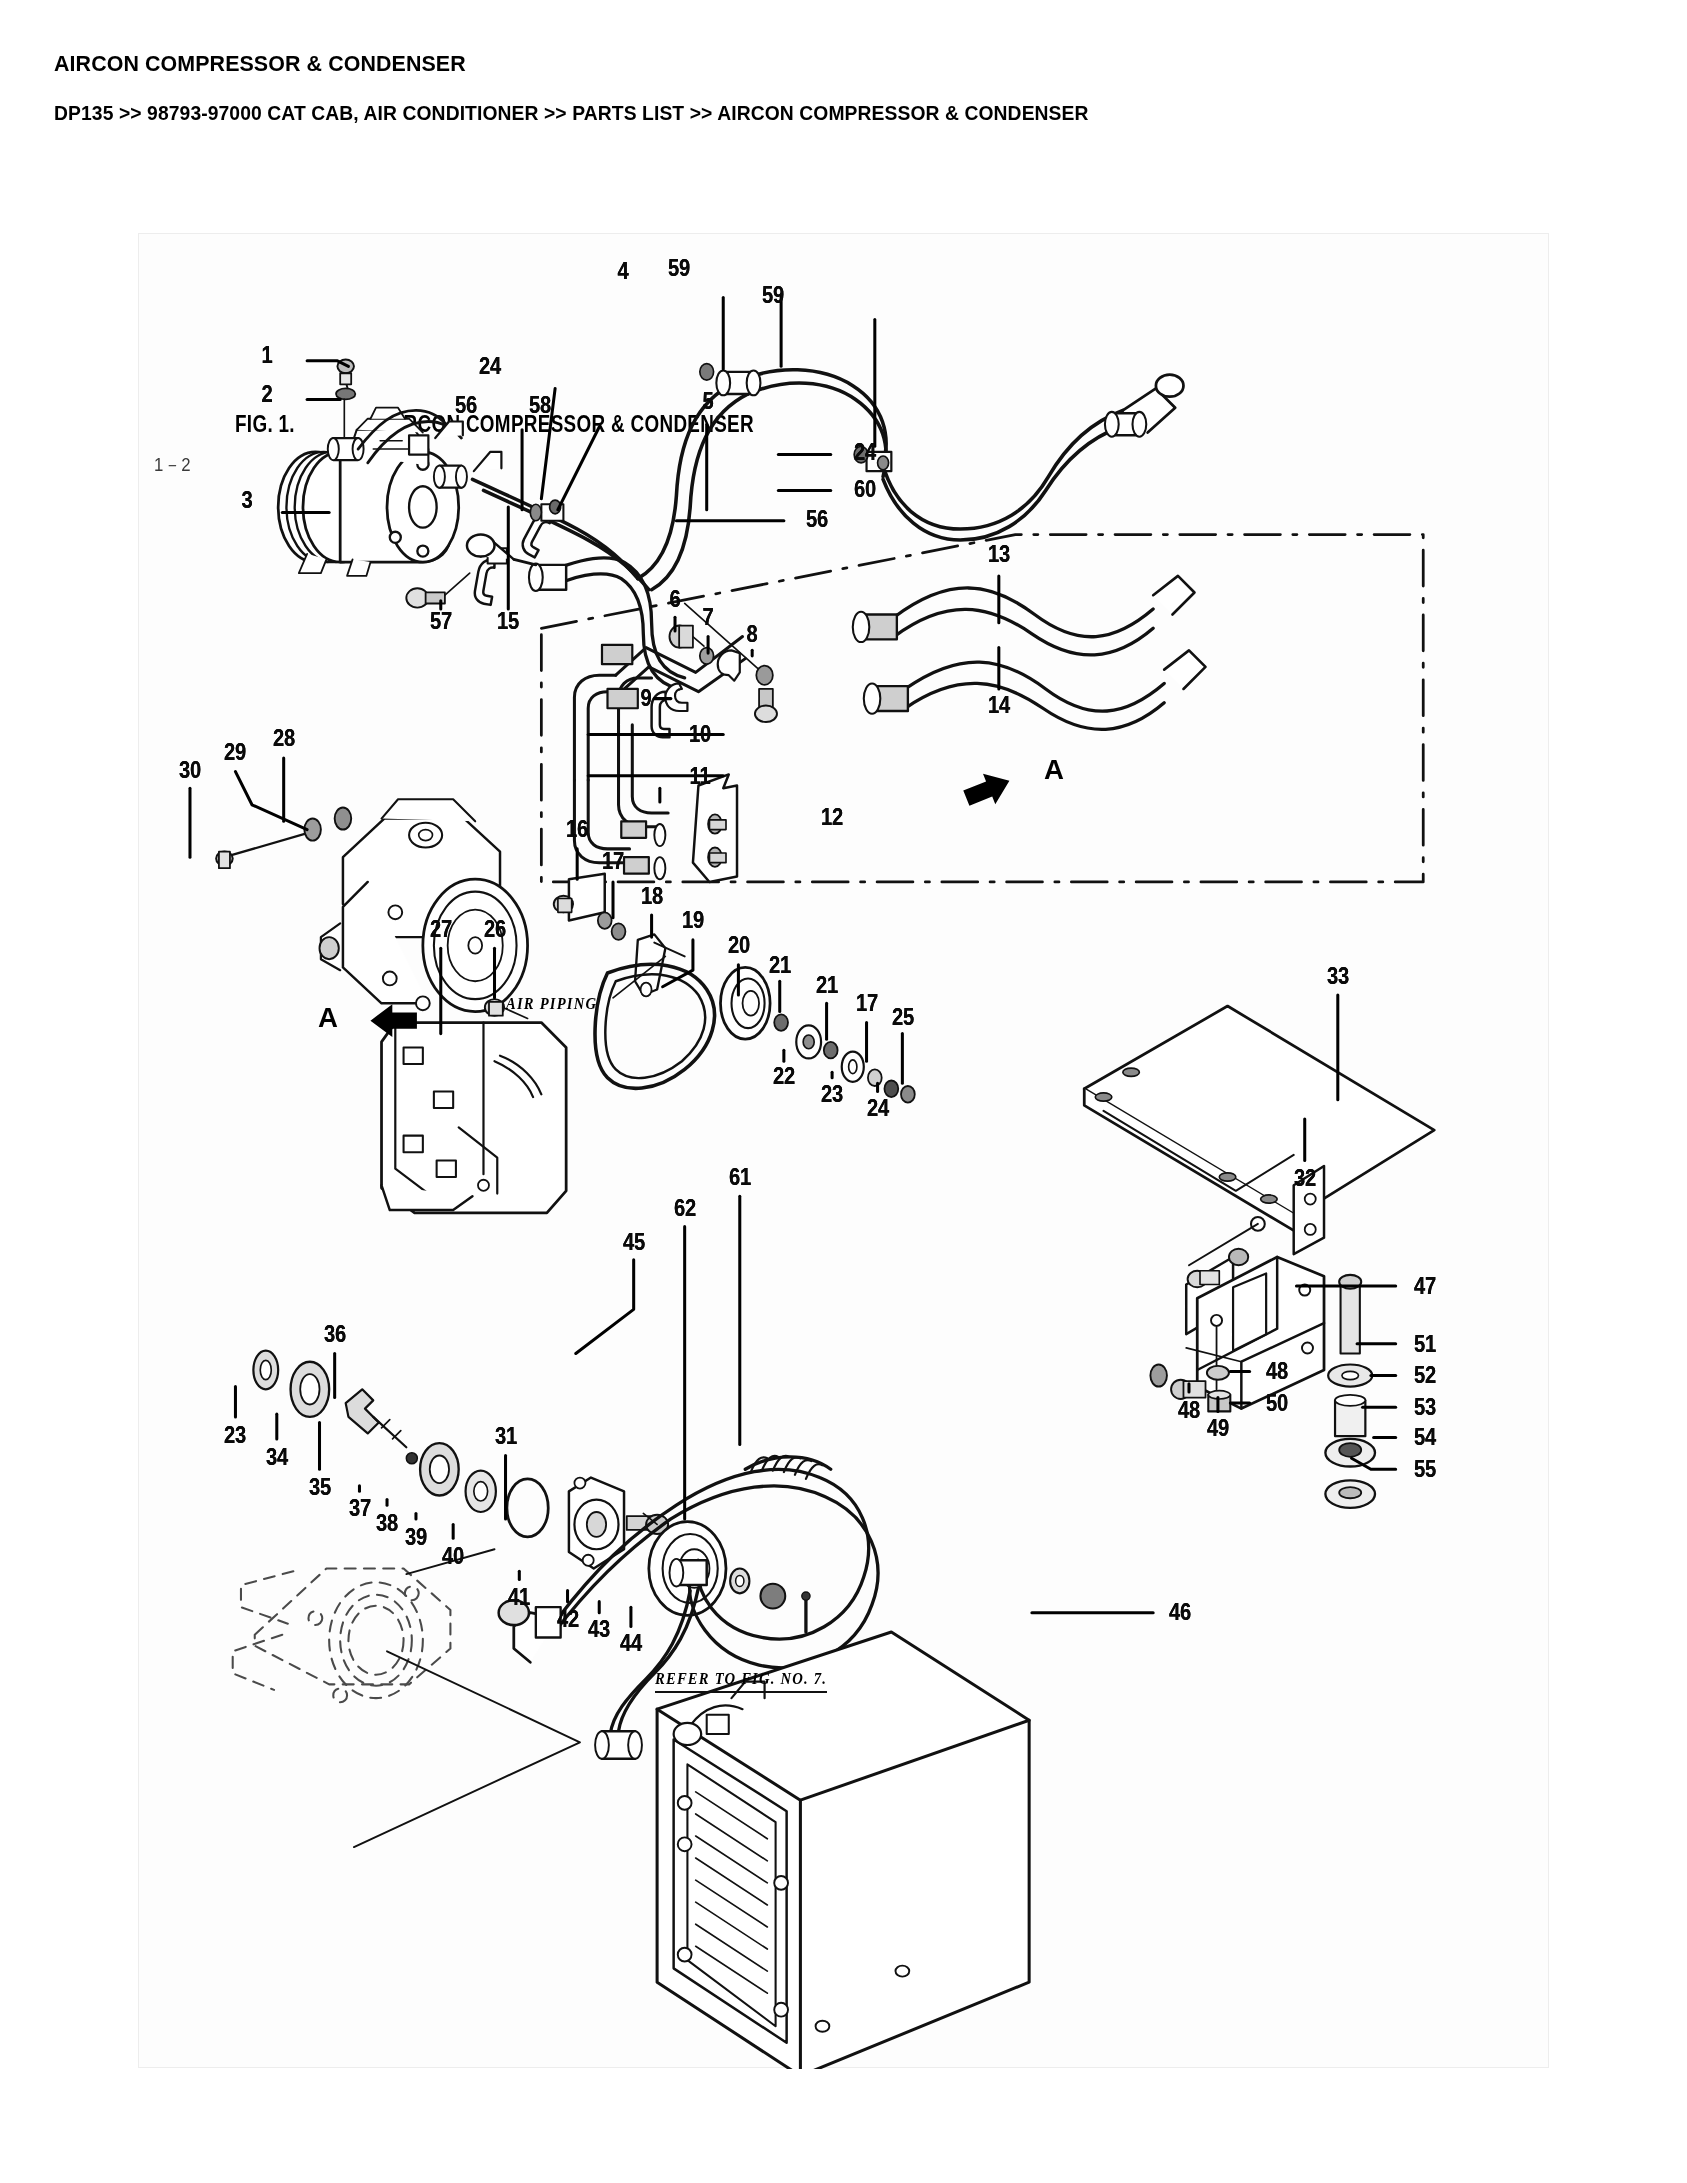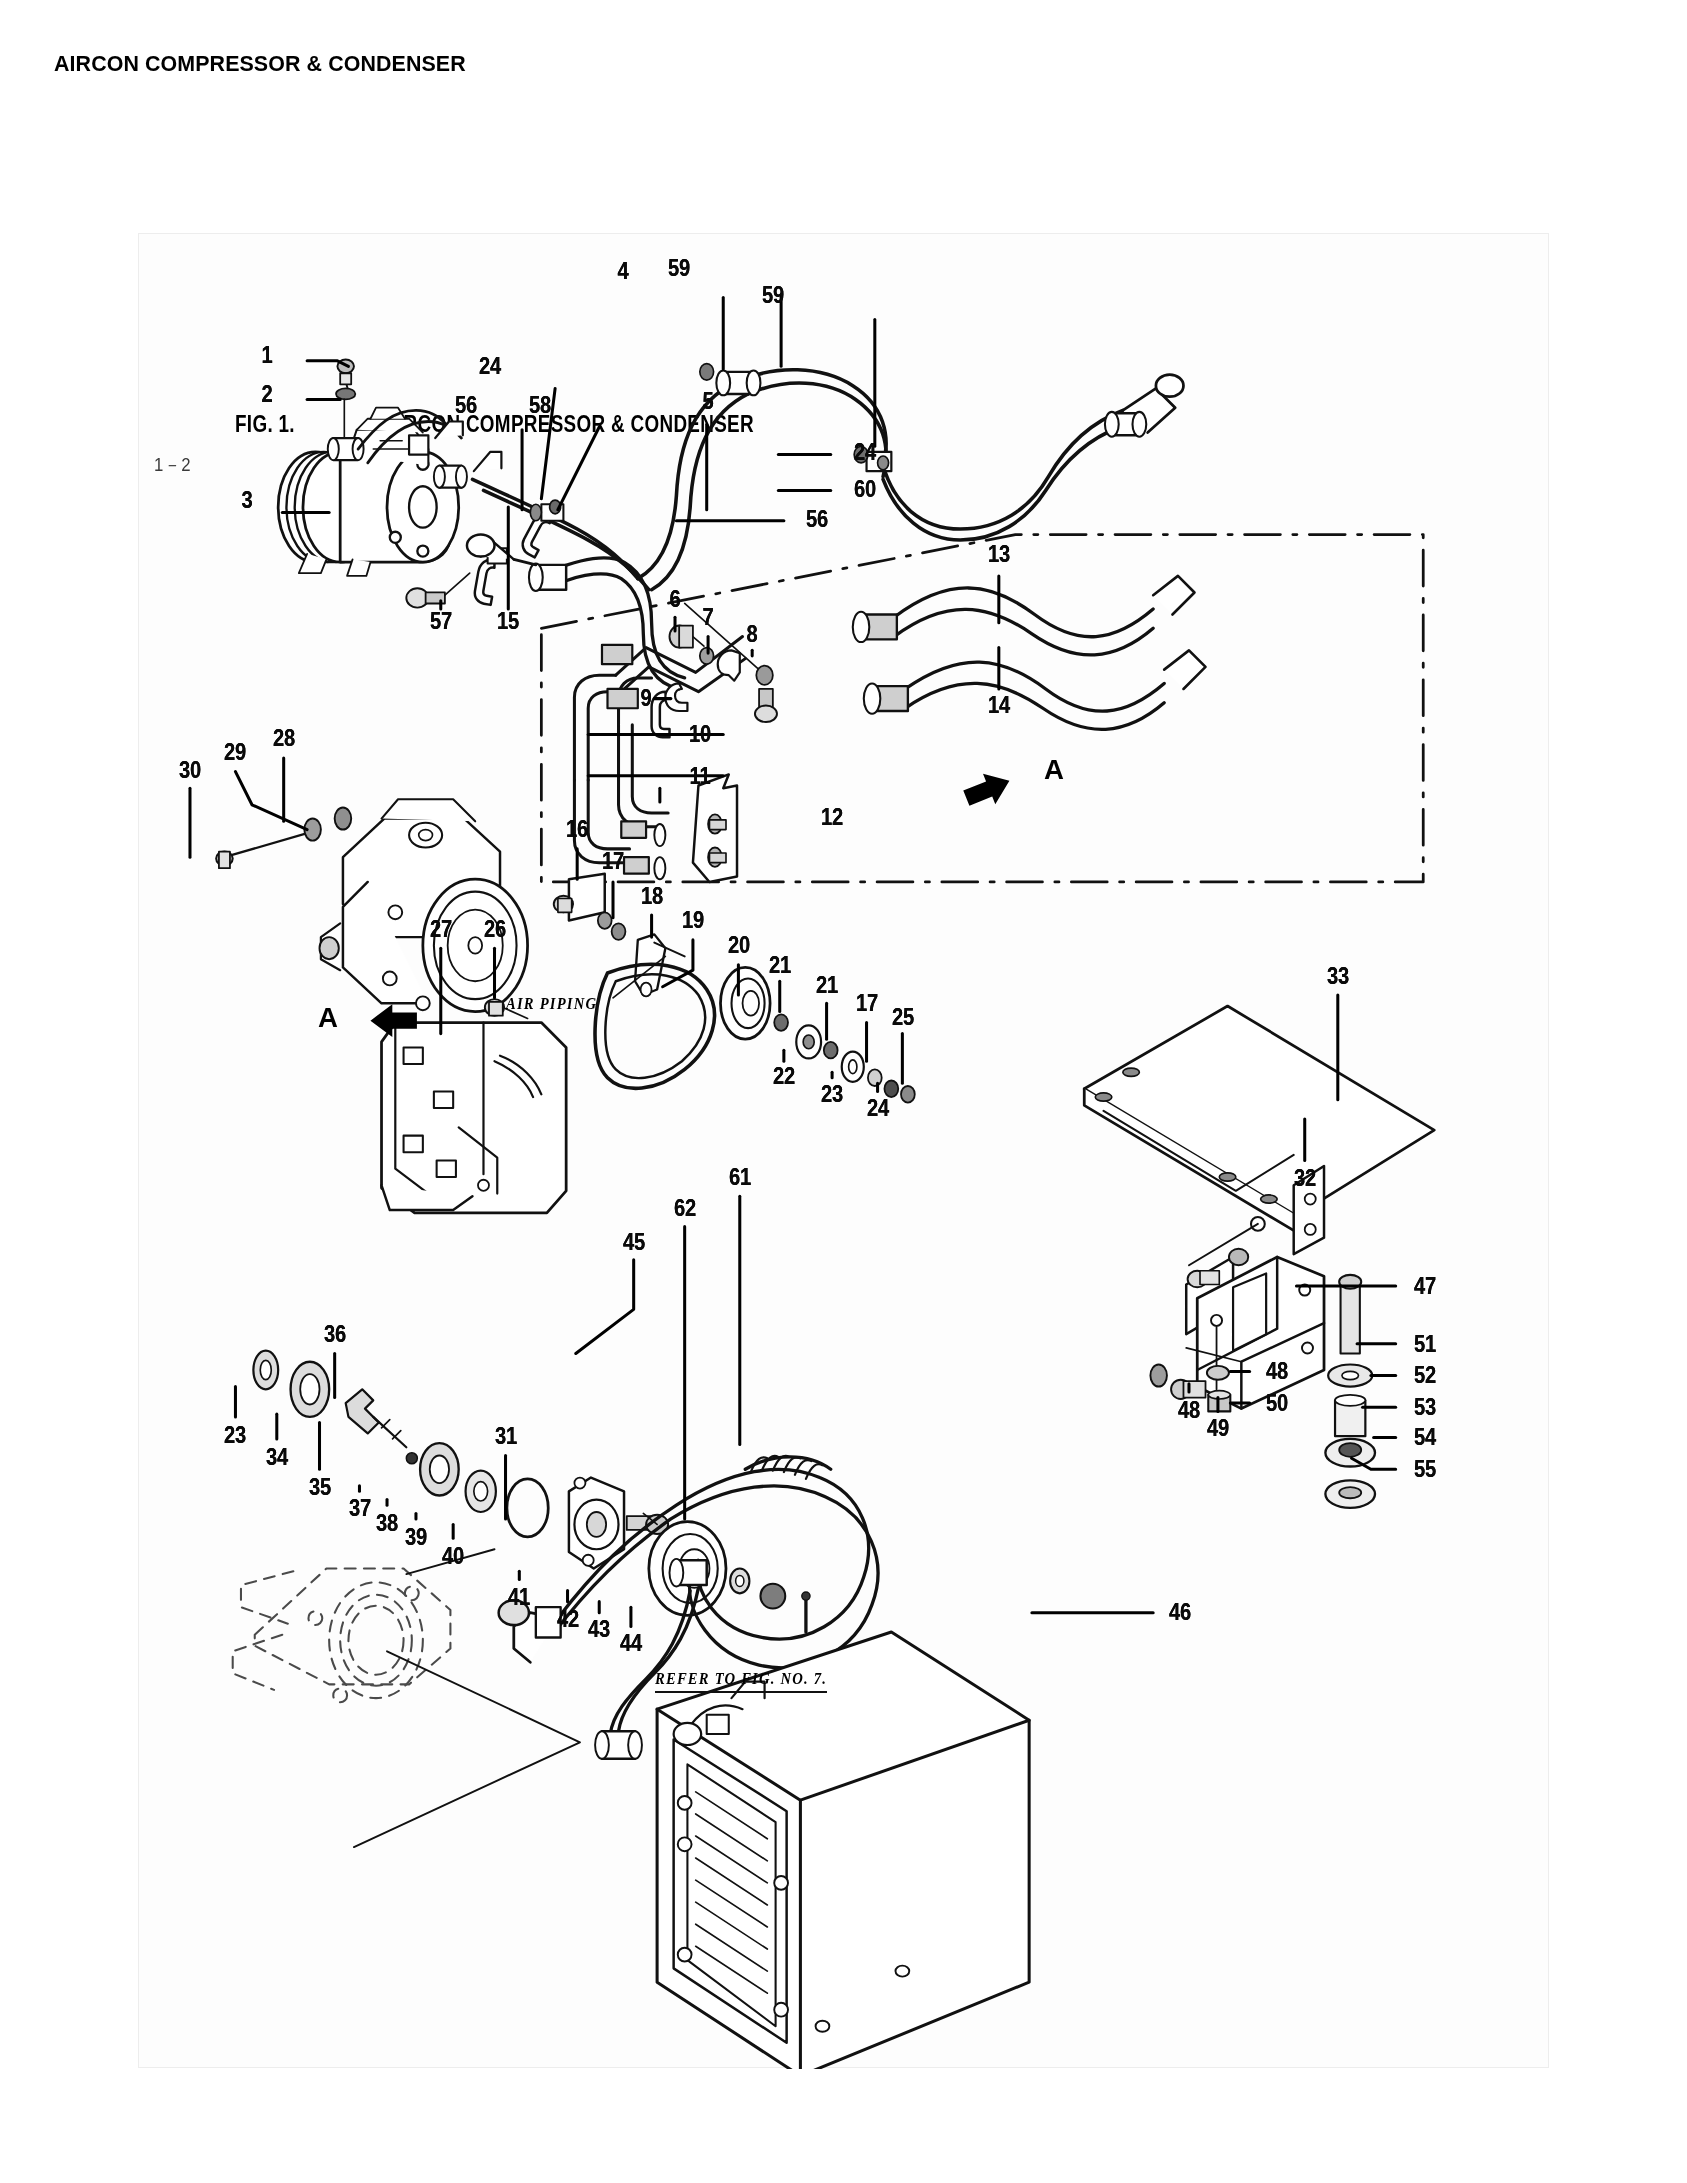--- a/index.html
+++ b/index.html
@@ -61,20 +61,21 @@
   .letter-mark{
     position:absolute;font-family:"Liberation Sans",sans-serif;
     font-weight:bold;font-size:27.6px;line-height:1;color:#000;
   }
 </style>
 </head>
 <body>
 
 <div id="page-header">
   <div id="doc-title">AIRCON COMPRESSOR &amp; CONDENSER</div>
+  <div id="breadcrumb">DP135 &gt;&gt; 98793-97000 CAT CAB, AIR CONDITIONER &gt;&gt; PARTS LIST &gt;&gt; AIRCON COMPRESSOR &amp; CONDENSER</div>
 </div>
 
 <div id="diagram-panel">
   <div id="figure-stage">
 
     <div class="fig-head" id="fig-no">FIG. 1.</div>
     <div class="fig-head" id="fig-title">AIRCON COMPRESSOR &amp; CONDENSER</div>
     <div id="sheet-no">1－2</div>
 
     <svg id="figure-svg" viewBox="0 0 1024 1331" preserveAspectRatio="none">

